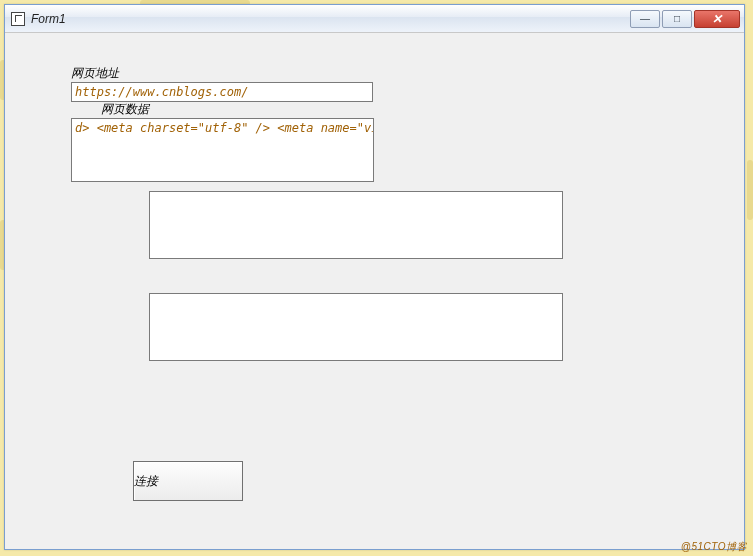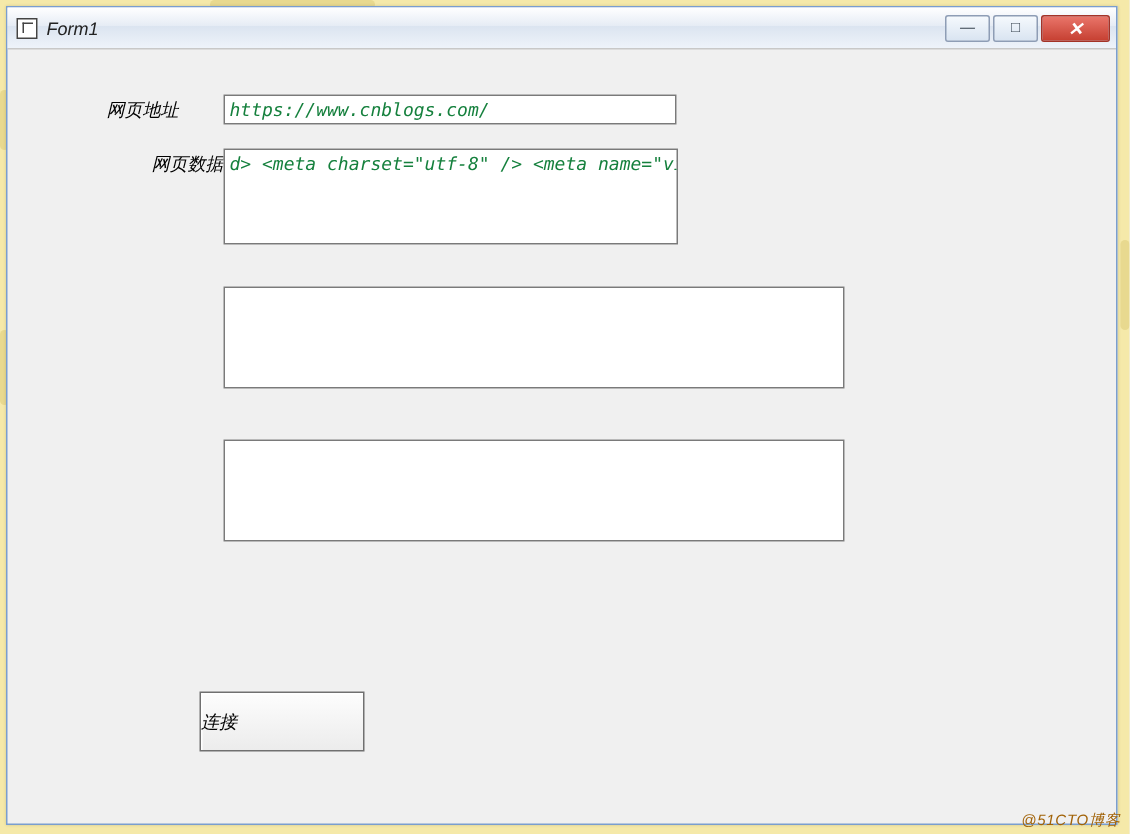--- a/index.html
+++ b/index.html
@@ -78,29 +78,29 @@
     font-weight: bold;
   }
   .client {
     position: absolute;
     left: 8px;
     top: 36px;
     right: 8px;
     bottom: 8px;
     background: #f0f0f0;
   }
-  .row { position: absolute; display: flex; align-items: flex-start; }
+  .row { position: absolute; display: flex; align-items: flex-start; flex-direction: column; }
   .label { width: 78px; color: #000; padding-top: 2px; }
   .textbox {
     border: 1px solid #7a7a7a;
     background: #fff;
     font-family: "SimSun", monospace;
     font-size: 12px;
     padding: 2px 3px;
-    color: #15803d;
+    color: #a16207;
   }
   .tb-url { width: 302px; height: 20px; }
   .tb-data { width: 303px; height: 64px; overflow: hidden; white-space: nowrap; }
   .tb-wide { width: 414px; height: 68px; }
   .btn {
     position: absolute;
     width: 110px;
     height: 40px;
     background: linear-gradient(#fdfdfd, #ececec);
     border: 1px solid #707070;

